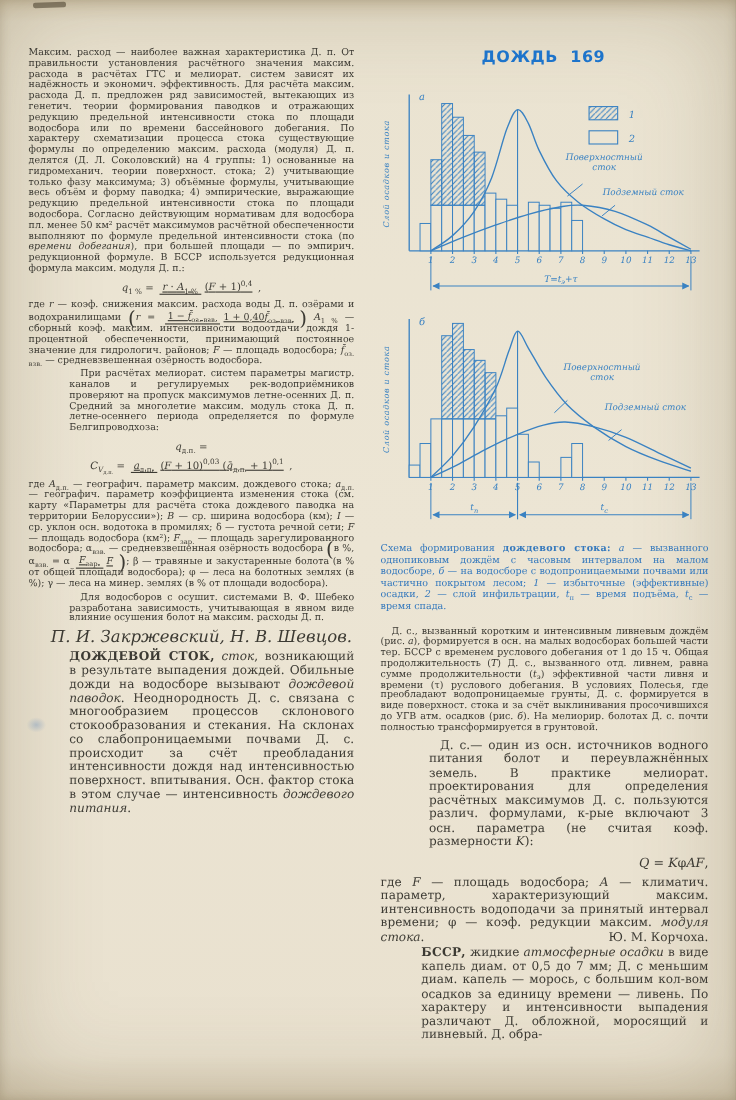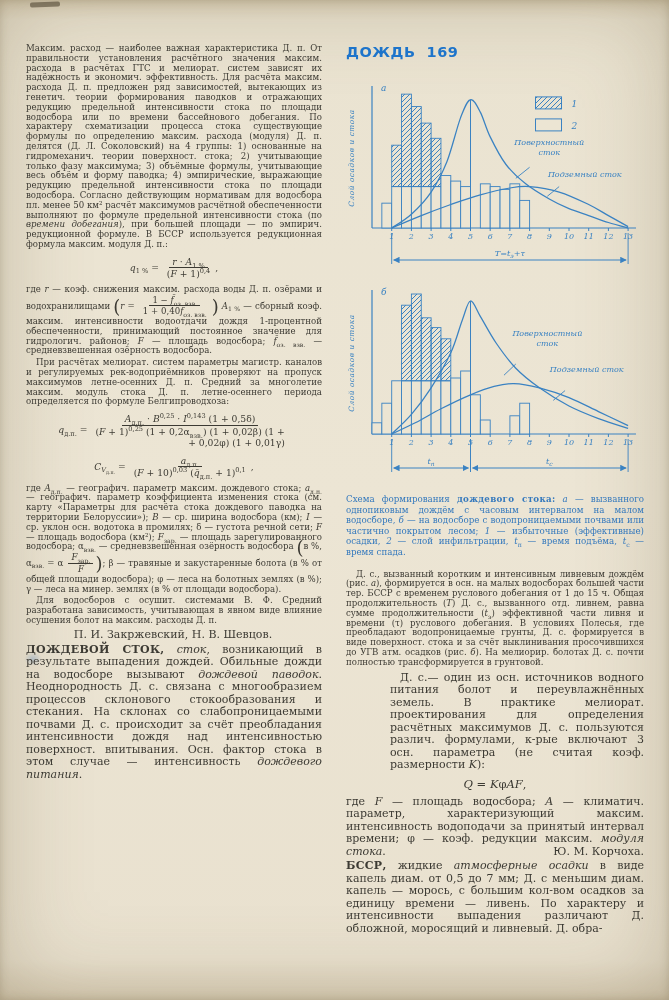--- a/index.html
+++ b/index.html
@@ -14,34 +14,34 @@
   .smudge{position:absolute;left:24px;top:652px;width:18px;height:14px;
     background:radial-gradient(ellipse,rgba(70,120,185,.30),rgba(70,120,185,0) 70%);}
   .col{position:absolute;top:44px;}
   .col-left{left:26px;width:296px;}
   .col-right{left:346px;width:298px;}
   p{margin:0;}
   .just{text-align:justify;}
   .small{font-size:8.6px;line-height:9.8px;}
   .big{font-size:11px;line-height:12.5px;}
   .ind{text-indent:10px;}
-  .mt2{margin-top:2px;} .mt4{margin-top:4px;margin-left:44px;} .mt12{margin-top:12px;}
+  .mt2{margin-top:2px;margin-left:37px;} .mt4{margin-top:4px;margin-left:44px;} .mt12{margin-top:12px;}
   sup,sub{font-size:.72em;line-height:0;}
   i{font-style:italic;}
-  .frac{display:inline-flex;flex-direction:column;align-items:center;vertical-align:middle;margin:0 2px;line-height:1.25;text-align:right;}
+  .frac{display:inline-flex;flex-direction:row;align-items:center;vertical-align:middle;margin:0 2px;line-height:1.25;text-align:left;text-decoration:underline;}
   .frac .num{border-bottom:.9px solid #3c3a33;padding:0 3px;}
   .frac .den{padding:0 3px;}
   .bp{font-size:2.1em;font-weight:300;vertical-align:middle;line-height:0;position:relative;top:1px;}
   .formula{text-align:center;margin:6px 0 5px 0;}
   .f-small{font-size:9.2px;}
-  .f-big{font-size:11.5px;margin:5px 0;}
-  .sig{font-size:11px;text-align:center;margin:2px 2px 3px 0;}
+  .f-big{font-size:11.5px;margin:5px 0;text-align:right;}
+  .sig{font-size:15px;text-align:right;font-style:italic;margin:2px 2px 3px 0;}
   .sigr{float:right;}
   .runhead{font-family:"DejaVu Sans","Liberation Sans",sans-serif;font-weight:bold;font-size:14.5px;
-    color:#1d74cb;text-align:left;letter-spacing:.5px;padding-right:2px;}
+    color:#1d74cb;text-align:center;letter-spacing:.5px;padding-right:2px;}
   .caption{color:#3579bd;font-size:8.7px;line-height:10.6px;text-align:justify;margin-top:6px;}
   svg{display:block;font-family:"DejaVu Serif","Liberation Serif",serif;}
   #chart-a{margin-top:18px;}
   #chart-b{margin-top:2px;}
   b{letter-spacing:.3px;}
 </style>
 </head>
 <body>
 
 <div class="page">
@@ -52,33 +52,30 @@
     <p class="small just">Максим. расход — наиболее важная характеристика Д. п. От правильности установления расчётного значения максим. расхода в расчётах ГТС и мелиорат. систем зависят их надёжность и экономич. эффективность. Для расчёта максим. расхода Д. п. предложен ряд зависимостей, вытекающих из генетич. теории формирования паводков и отражающих редукцию предельной интенсивности стока по площади водосбора или по времени бассейнового добегания. По характеру схематизации процесса стока существующие формулы по определению максим. расхода (модуля) Д. п. делятся (Д. Л. Соколовский) на 4 группы: 1) основанные на гидромеханич. теории поверхност. стока; 2) учитывающие только фазу максимума; 3) объёмные формулы, учитывающие весь объём и форму паводка; 4) эмпирические, выражающие редукцию предельной интенсивности стока по площади водосбора. Согласно действующим нормативам для водосбора пл. менее 50 км² расчёт максимумов расчётной обеспеченности выполняют по формуле предельной интенсивности стока (по <i>времени добегания</i>), при большей площади — по эмпирич. редукционной формуле. В БССР используется редукционная формула максим. модуля Д. п.:</p>
     <div class="formula f-small"><i>q</i><sub>1 %</sub> = <span class="frac">
           <span class="num"><i>r</i> · <i>A</i><sub>1 %</sub></span>
           <span class="den">(<i>F</i> + 1)<sup>0,4</sup></span>
         </span>,</div>
     <p class="small just">где <i>r</i> — коэф. снижения максим. расхода воды Д. п. озёрами и водохранилищами <span class="bp">(</span><i>r</i> = <span class="frac">
           <span class="num">1 − <i>f̄</i><sub>оз. взв.</sub></span>
           <span class="den">1 + 0,40<i>f̄</i><sub>оз. взв.</sub></span>
         </span><span class="bp">)</span> <i>A</i><sub>1 %</sub> — сборный коэф. максим. интенсивности водоотдачи дождя 1-процентной обеспеченности, принимающий постоянное значение для гидрологич. районов; <i>F</i> — площадь водосбора; <i>f̄</i><sub>оз. взв.</sub> — средневзвешенная озёрность водосбора.</p>
     <p class="small just ind mt2">При расчётах мелиорат. систем параметры магистр. каналов и регулируемых рек-водоприёмников проверяют на пропуск максимумов летне-осенних Д. п. Средний за многолетие максим. модуль стока Д. п. летне-осеннего периода определяется по формуле Белгипроводхоза:</p>
-    <div class="formula f-small"><i>q</i><sub>д.п.</sub> = <span class="frac">
-          <span class="num"><i>A</i><sub>д.п.</sub> · <i>B</i><sup>0,25</sup> · <i>I</i><sup>0,143</sup> (1 + 0,5δ)</span>
-          <span class="den">(<i>F</i> + 1)<sup>0,25</sup> (1 + 0,2α<sub>взв.</sub>) (1 + 0,02β) (1 +<br>+ 0,02φ) (1 + 0,01γ)</span>
-        </span></div>
+    <div class="formula f-small"><i>q</i><sub>д.п.</sub> = </div>
     <div class="formula f-small"><i>C</i><sub><i>V</i><sub>д.п.</sub></sub> = <span class="frac">
           <span class="num"><i>a</i><sub>д.п.</sub></span>
           <span class="den">(<i>F</i> + 10)<sup>0,03</sup> (<i>q̄</i><sub>д.п.</sub> + 1)<sup>0,1</sup></span>
         </span>,</div>
     <p class="small just">где <i>A</i><sub>д.п.</sub> — географич. параметр максим. дождевого стока; <i>a</i><sub>д.п.</sub> — географич. параметр коэффициента изменения стока (см. карту «Параметры для расчёта стока дождевого паводка на территории Белоруссии»); <i>B</i> — ср. ширина водосбора (км); <i>I</i> — ср. уклон осн. водотока в промилях; δ — густота речной сети; <i>F</i> — площадь водосбора (км²); <i>F</i><sub>зар.</sub> — площадь зарегулированного водосбора; α<sub>взв.</sub> — средневзвешенная озёрность водосбора <span class="bp">(</span>в %, α<sub>взв.</sub> = α <span class="frac">
           <span class="num"><i>F</i><sub>зар.</sub></span>
           <span class="den"><i>F</i></span>
         </span><span class="bp">)</span>; β — травяные и закустаренные болота (в % от общей площади водосбора); φ — леса на болотных землях (в %); γ — леса на минер. землях (в % от площади водосбора).</p>
-    <p class="small just ind mt2">Для водосборов с осушит. системами В. Ф. Средний разработана зависимость, учитывающая в явном виде влияние осушения болот на максим. расходы Д. п.</p>
+    <p class="small just ind mt2">Для водосборов с осушит. системами В. Ф. Шебеко разработана зависимость, учитывающая в явном виде влияние осушения болот на максим. расходы Д. п.</p>
     <div class="sig">П. И. Закржевский, Н. В. Шевцов.</div>
     <p class="big just mt2"><b>ДОЖДЕВОЙ СТОК,</b> <i>сток</i>, возникающий в результате выпадения дождей. Обильные дожди на водосборе вызывают <i>дождевой паводок</i>. Неоднородность Д. с. связана с многообразием процессов склонового стокообразования и стекания. На склонах со слабопроницаемыми почвами Д. с. происходит за счёт преобладания интенсивности дождя над интенсивностью поверхност. впитывания. Осн. фактор стока в этом случае — интенсивность <i>дождевого питания</i>.</p>
   </div>
 
   <div class="col col-right">
     <div class="runhead">
       <span>ДОЖДЬ</span>&nbsp;
       <span>169</span>
     </div>
     <svg id="chart-a" width="298" height="200">

